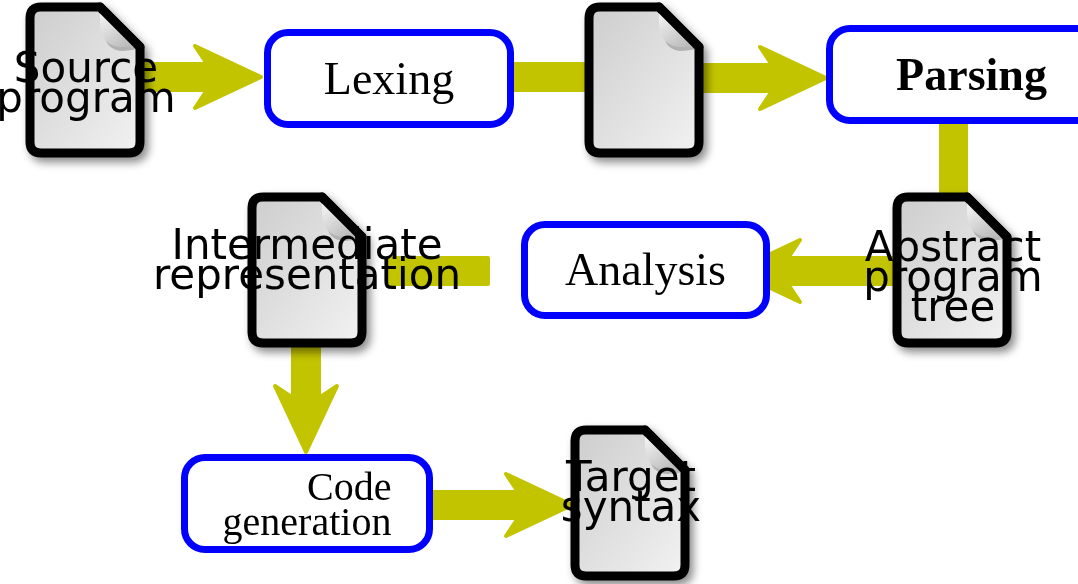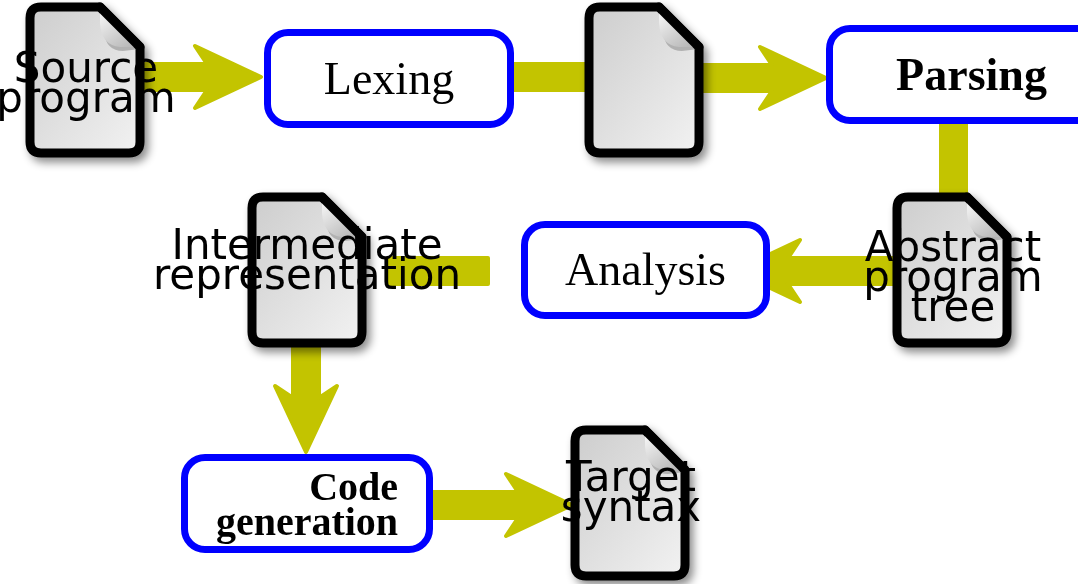--- a/index.html
+++ b/index.html
@@ -40,21 +40,21 @@
   }
   
   #doc-source{left:24px;top:1px;}
   #doc-token{left:583px;top:1px;}
   #doc-ast{left:891px;top:191px;}
   #doc-ir{left:246px;top:191px;}
   #doc-target{left:569px;top:424px;}
   #proc-lexing{left:264px;top:29px;width:250px;height:99px;}
   #proc-parsing{left:826px;top:25px;width:291px;height:99px;font-weight:bold;}
   #proc-analysis{left:482px;top:221px;width:249px;height:98px;margin-left:39px;}
-  #proc-codegen{left:181px;top:454px;width:252px;height:99px;font-weight:bold;}
+  #proc-codegen{left:181px;top:454px;width:252px;height:99px;}
   #label-source{left:86px;top:53px;}
   #label-token{left:645px;top:45px;}
   #label-ast{left:953px;top:232px;}
   #label-ir{left:307px;top:230px;}
   #label-target{left:631px;top:462px;}
 </style>
 </head>
 <body>
 
 <div id="canvas">

